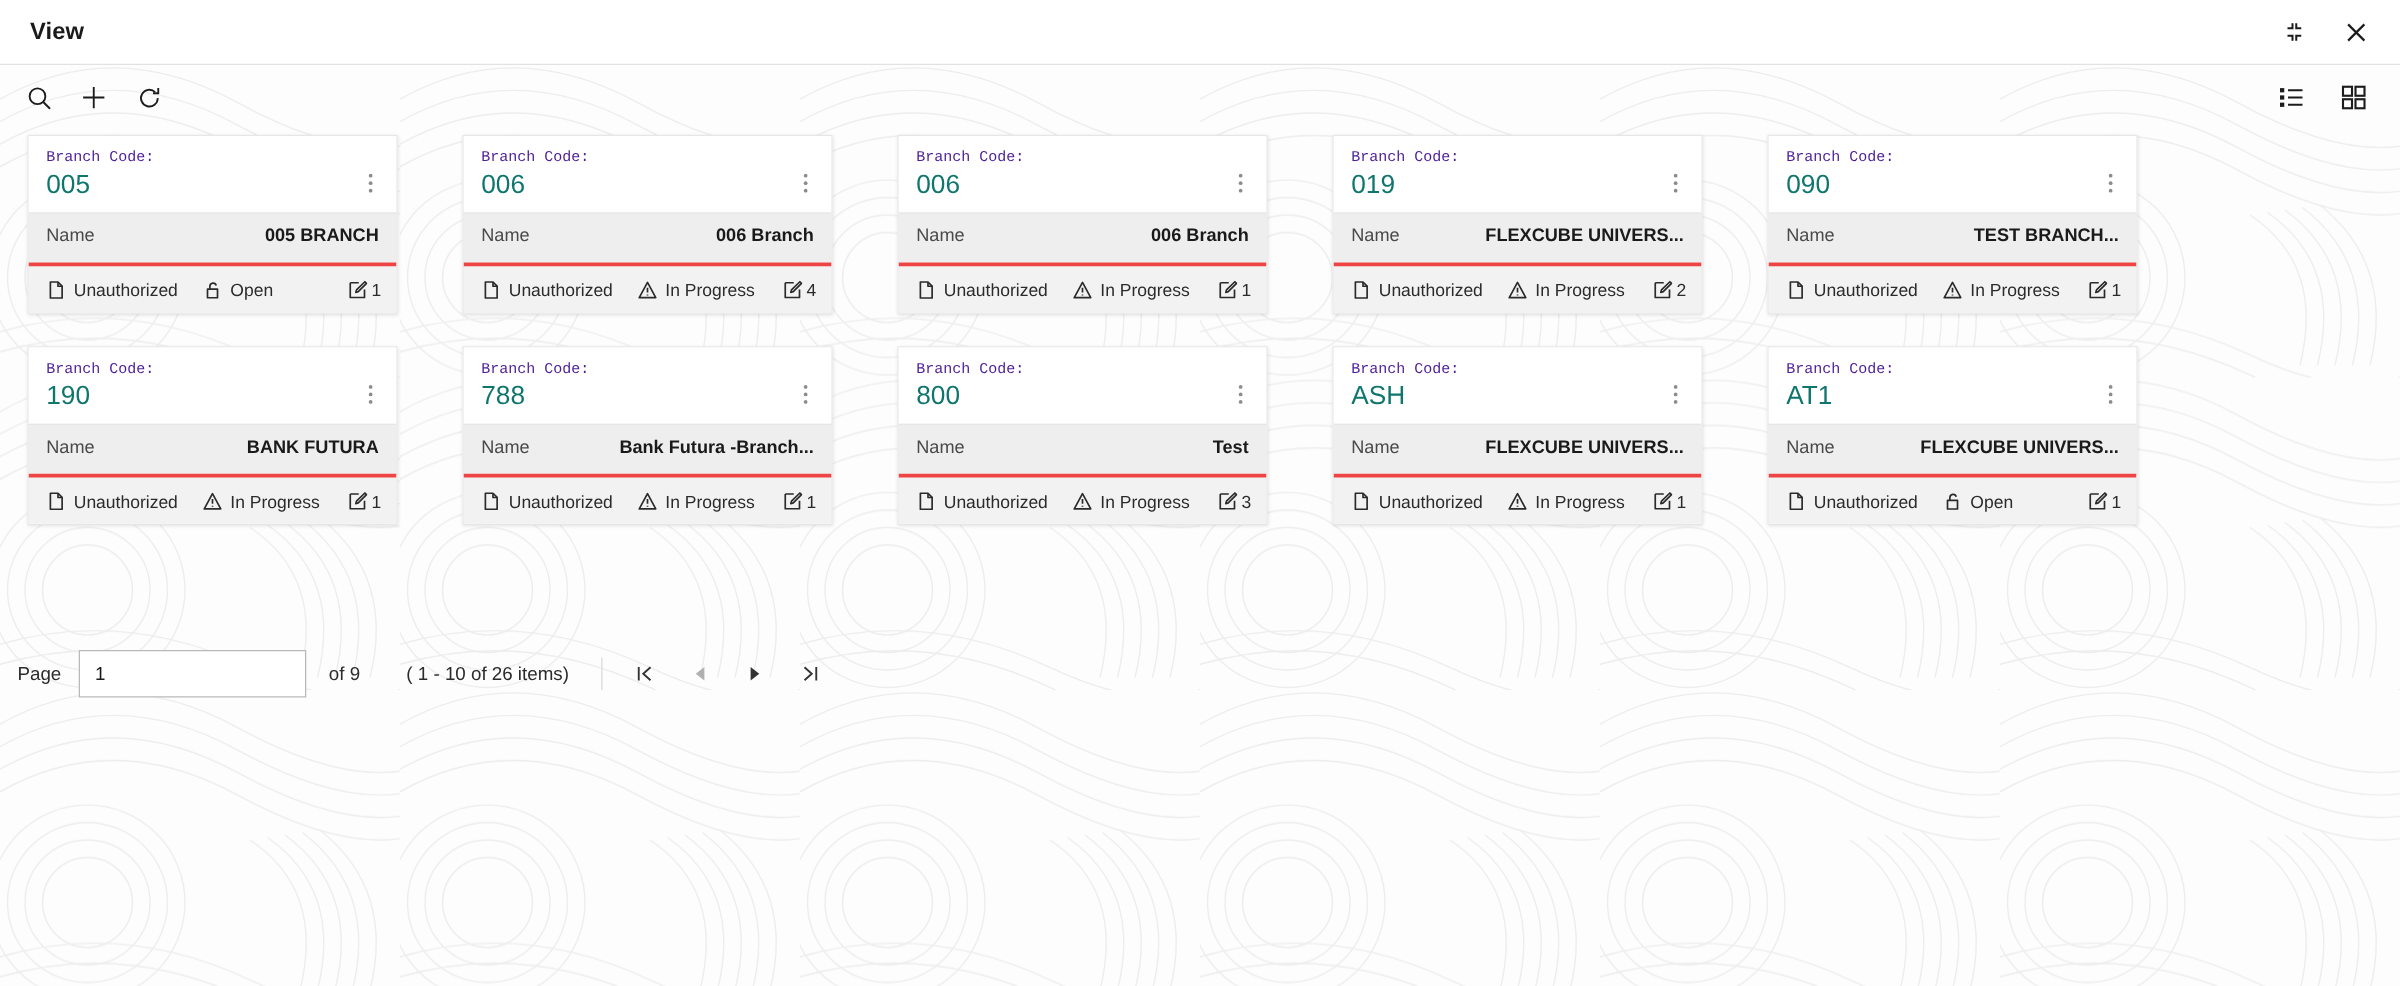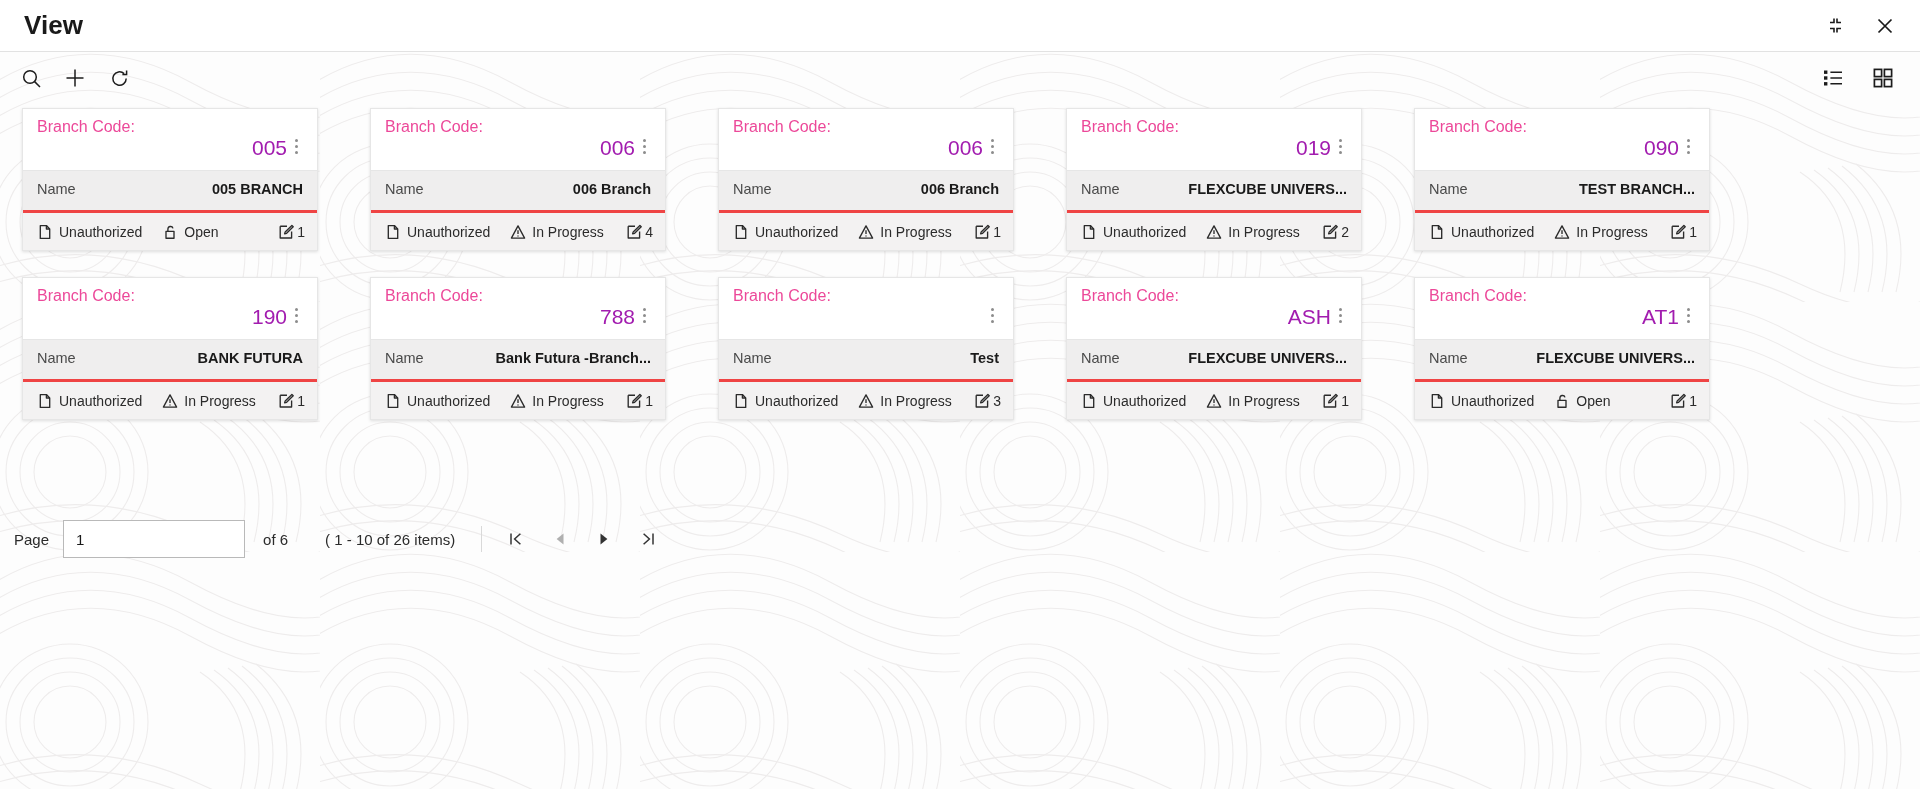--- a/index.html
+++ b/index.html
@@ -19,21 +19,21 @@
   
   .titlebar {
     height: 52px; flex: 0 0 52px;
     background: #ffffff;
     border-bottom: 1px solid #e2e2e2;
     display: flex; align-items: center;
     padding: 0 22px 0 24px;
     position: relative; z-index: 5;
   }
   .title {
-    font-size: 26px; font-weight: bold; color: #1a1a1a;
+    font-size: 19px; font-weight: bold; color: #1a1a1a;
     letter-spacing: .1px;
   }
   .titlebar-actions {
     margin-left: auto; display: flex; align-items: center; gap: 24px;
   }
   .tb-btn {
     width: 26px; height: 26px;
     display: flex; align-items: center; justify-content: center;
     cursor: pointer; color: #1a1a1a;
   }
@@ -84,27 +84,28 @@
     cursor: pointer;
   }
   .card-head {
     background: #ffffff;
     padding: 10px 12px 9px 14px;
     display: flex; align-items: flex-start;
     min-height: 54px;
   }
   .card-head-text { flex: 1 1 auto; min-width: 0; }
   .card-label {
-    font-size: 16px; color: #ec4899; line-height: 15px;
+    font-size: 12px; color: #4c1d95; line-height: 15px;
     white-space: nowrap;
+    font-family: Liberation Mono, monospace;
   }
   .card-code {
-    font-size: 21px; color: #a21caf; line-height: 26px;
+    font-size: 21px; color: #0f766e; line-height: 26px;
     font-weight: normal; margin-top: 1px;
-    white-space: nowrap; overflow: hidden; text-overflow: ellipsis; text-align: right;
+    white-space: nowrap; overflow: hidden; text-overflow: ellipsis;
   }
   .kebab {
     flex: 0 0 auto; width: 18px; height: 30px;
     display: flex; flex-direction: column; align-items: center;
     justify-content: center; gap: 3px;
     margin-top: 12px; cursor: pointer;
   }
   .kebab i { width: 3px; height: 3px; border-radius: 50%; background: #8c8c8c; display: block; }
 
   .card-row {
@@ -537,20 +538,21 @@
                 <path d="M13.9 1.4 L15.2 2.7 L8.6 9.3 L6.6 9.9 L7.2 7.9 Z" stroke-linejoin="round"></path>
               </svg>
               <span class="chip-text">1</span>
             </div>
           </div>
         </div>
         <div class="card">
           <div class="card-head">
             <div class="card-head-text">
               <div class="card-label">Branch Code:</div>
+              <div class="card-code">800</div>
             </div>
             <div class="kebab">
               <i></i>
               <i></i>
               <i></i>
             </div>
           </div>
           <div class="card-row">
             <span class="row-key">Name</span>
             <span class="row-val">Test</span>
@@ -659,21 +661,21 @@
               </svg>
               <span class="chip-text">1</span>
             </div>
           </div>
         </div>
       </div>
 
     <div class="pagination">
       <span class="pg-label">Page</span>
       <input class="pg-input" type="text" value="1" style="">
-      <span class="pg-of">of 6</span>
+      <span class="pg-of">of 9</span>
       <span class="pg-items">( 1 - 10 of 26 items)</span>
       <div class="pg-sep"></div>
       <div class="pg-nav">
         <div class="pg-btn">
           <svg width="16" height="16" viewBox="0 0 16 16" fill="none" stroke="currentColor" stroke-width="1.5">
             <path d="M3 2.6 V13.4"></path>
               <path d="M12.4 2.8 L6.6 8 L12.4 13.2" fill="none"></path>
           </svg>
         </div>
         <div class="pg-btn dim">

